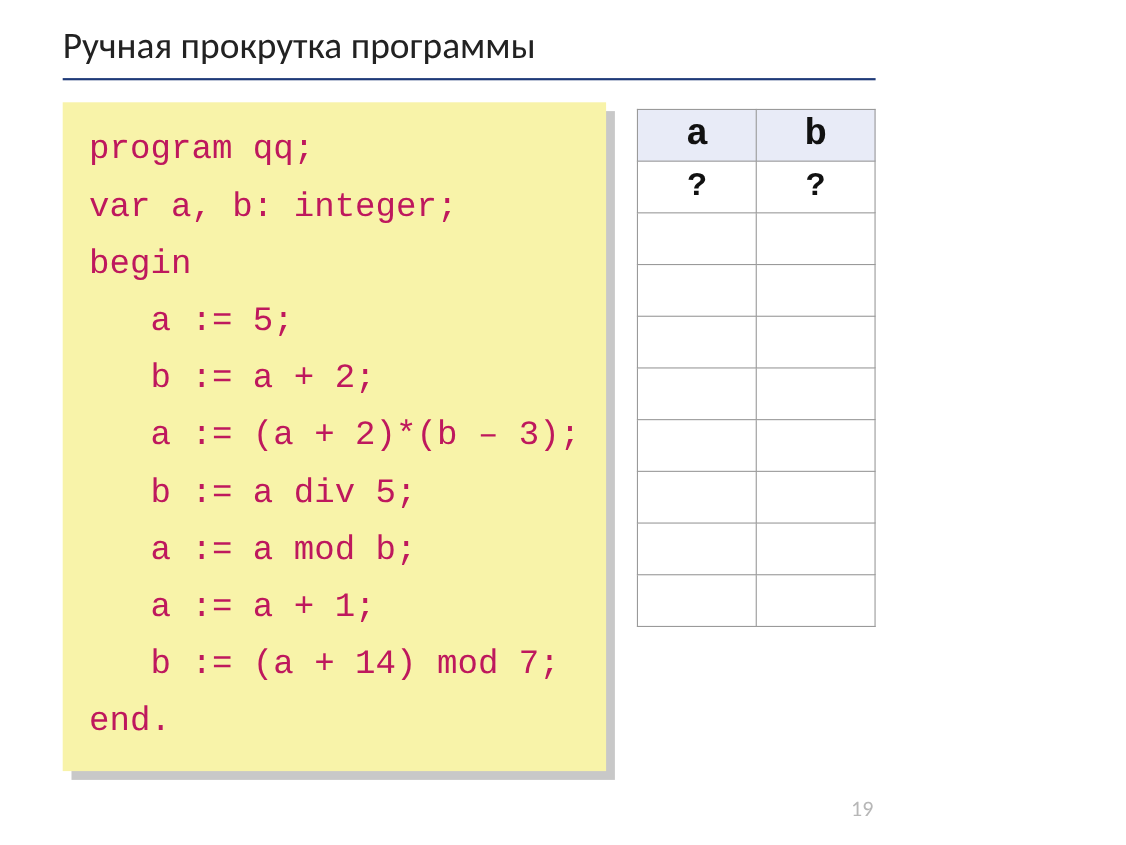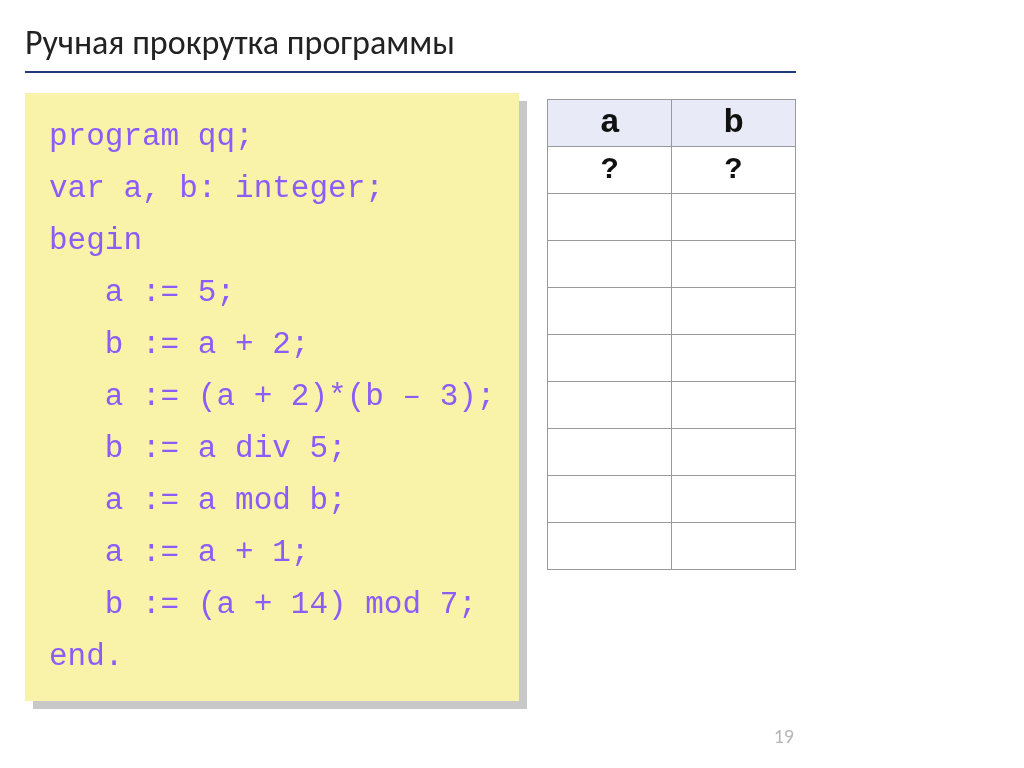--- a/index.html
+++ b/index.html
@@ -9,21 +9,21 @@
     height: 768px;
     background: #ffffff;
     font-family: Calibri, "Segoe UI", Arial, sans-serif;
     color: #1a1a1a;
   }
   .slide {
     position: relative;
     width: 836px;
     height: 768px;
     box-sizing: border-box;
-    padding: 22px 40px 0 25px;
+    padding: 22px 40px 0 57px;
   }
   .title {
     font-size: 34px;
     color: #222;
     margin: 0 0 8px 0;
     font-weight: 400;
   }
   .rule {
     border: none;
     border-top: 2.5px solid #1f3a78;
@@ -49,21 +49,21 @@
   }
   .code-box {
     position: relative;
     z-index: 1;
     background: #f8f3a9;
     padding: 18px 24px 18px 24px;
     font-family: "Courier New", Courier, monospace;
     font-size: 31px;
     line-height: 52px;
     white-space: pre;
-    color: #8b5cf6;
+    color: #be185d;
   }
   .trace-table {
     border-collapse: collapse;
     margin-top: 6px;
     width: 330px;
   }
   .trace-table th, .trace-table td {
     border: 1px solid #9a9a9a;
     height: 46px;
     width: 165px;

